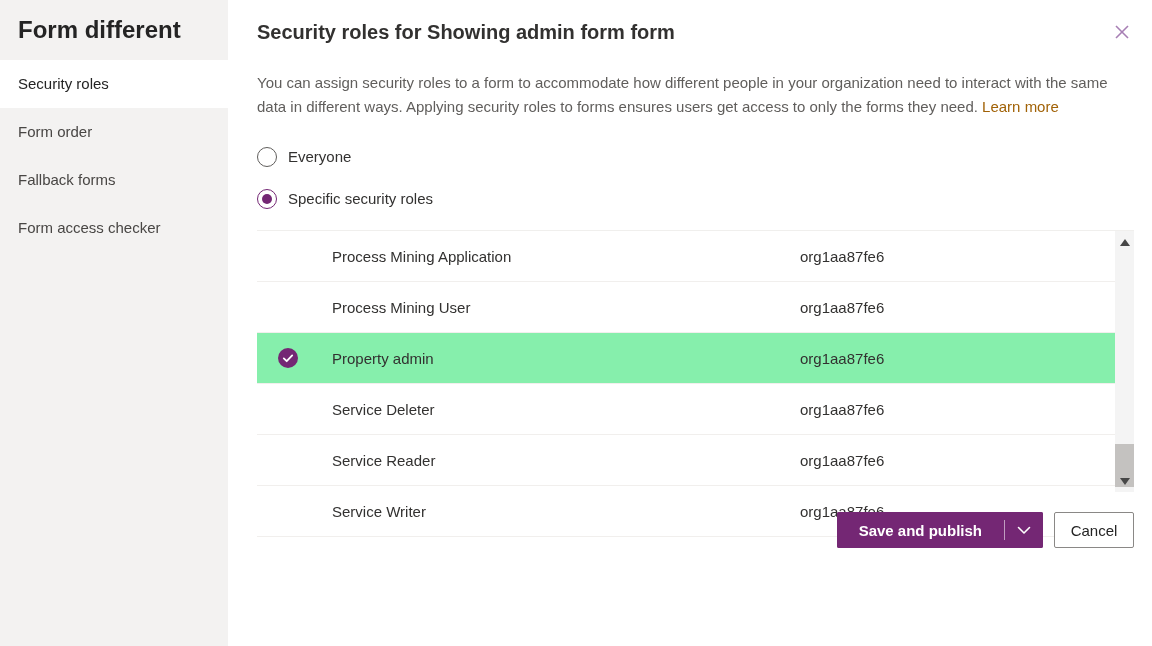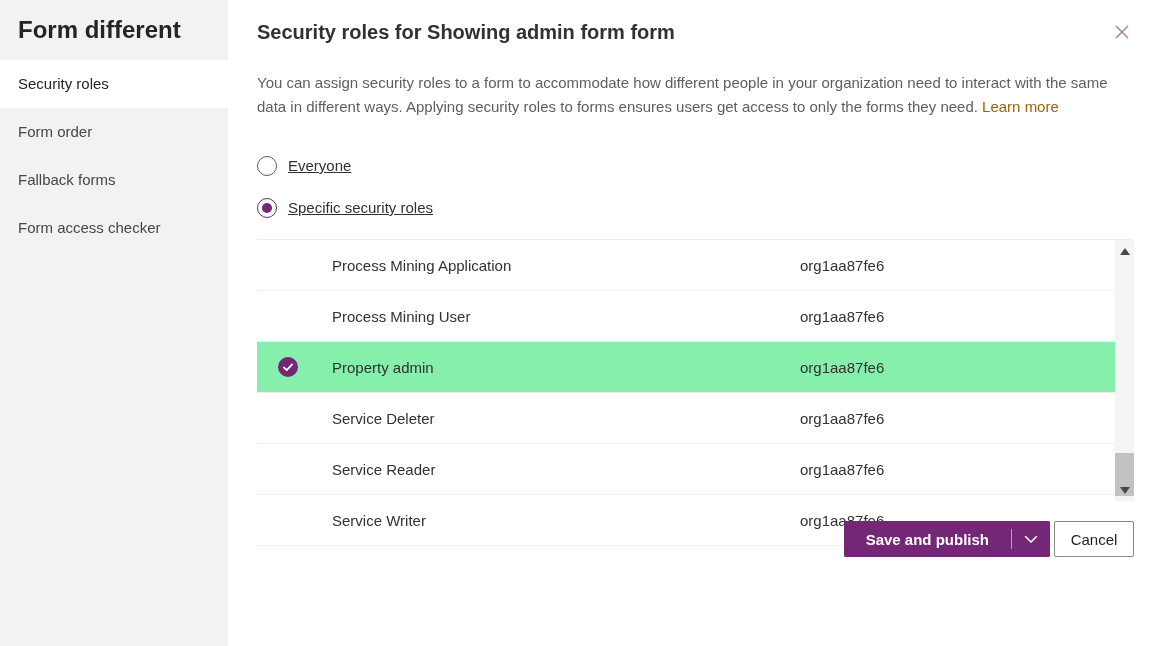--- a/index.html
+++ b/index.html
@@ -51,21 +51,21 @@
 
   .desc {
     margin-top: 27px;
     max-width: 872px;
     font-size: 15px; line-height: 24px;
     color: #605e5c;
   }
   .learn-more { color: #a16207; text-decoration: none; cursor: pointer; }
 
   
-  .radios { margin-top: 36px; text-decoration: underline; }
+  .radios { margin-top: 27px; }
   .radio-row {
     display: flex; align-items: center;
     margin-bottom: 21px;
     cursor: pointer;
     height: 21px;
   }
   .rb {
     width: 20px; height: 20px; border-radius: 50%;
     border: 1px solid #605e5c; background: #fff;
     display: inline-block; position: relative;
@@ -127,21 +127,21 @@
     position: absolute; left: 0; width: 100%;
     top: 213px; height: 43px;
     background: #c4c2c0;
     cursor: pointer;
   }
 
   
   .footer {
     margin-top: 20px;
     display: flex; justify-content: flex-end; align-items: flex-start;
-    gap: 4px;
+    gap: 11px;
   }
   .split-btn {
     display: flex; align-items: stretch;
     background: #742774; border-radius: 2px;
     height: 36px; overflow: hidden;
   }
   .btn-primary {
     background: #742774; color: #ffffff;
     border: none; cursor: pointer;
     font-family: "Liberation Sans", sans-serif;

